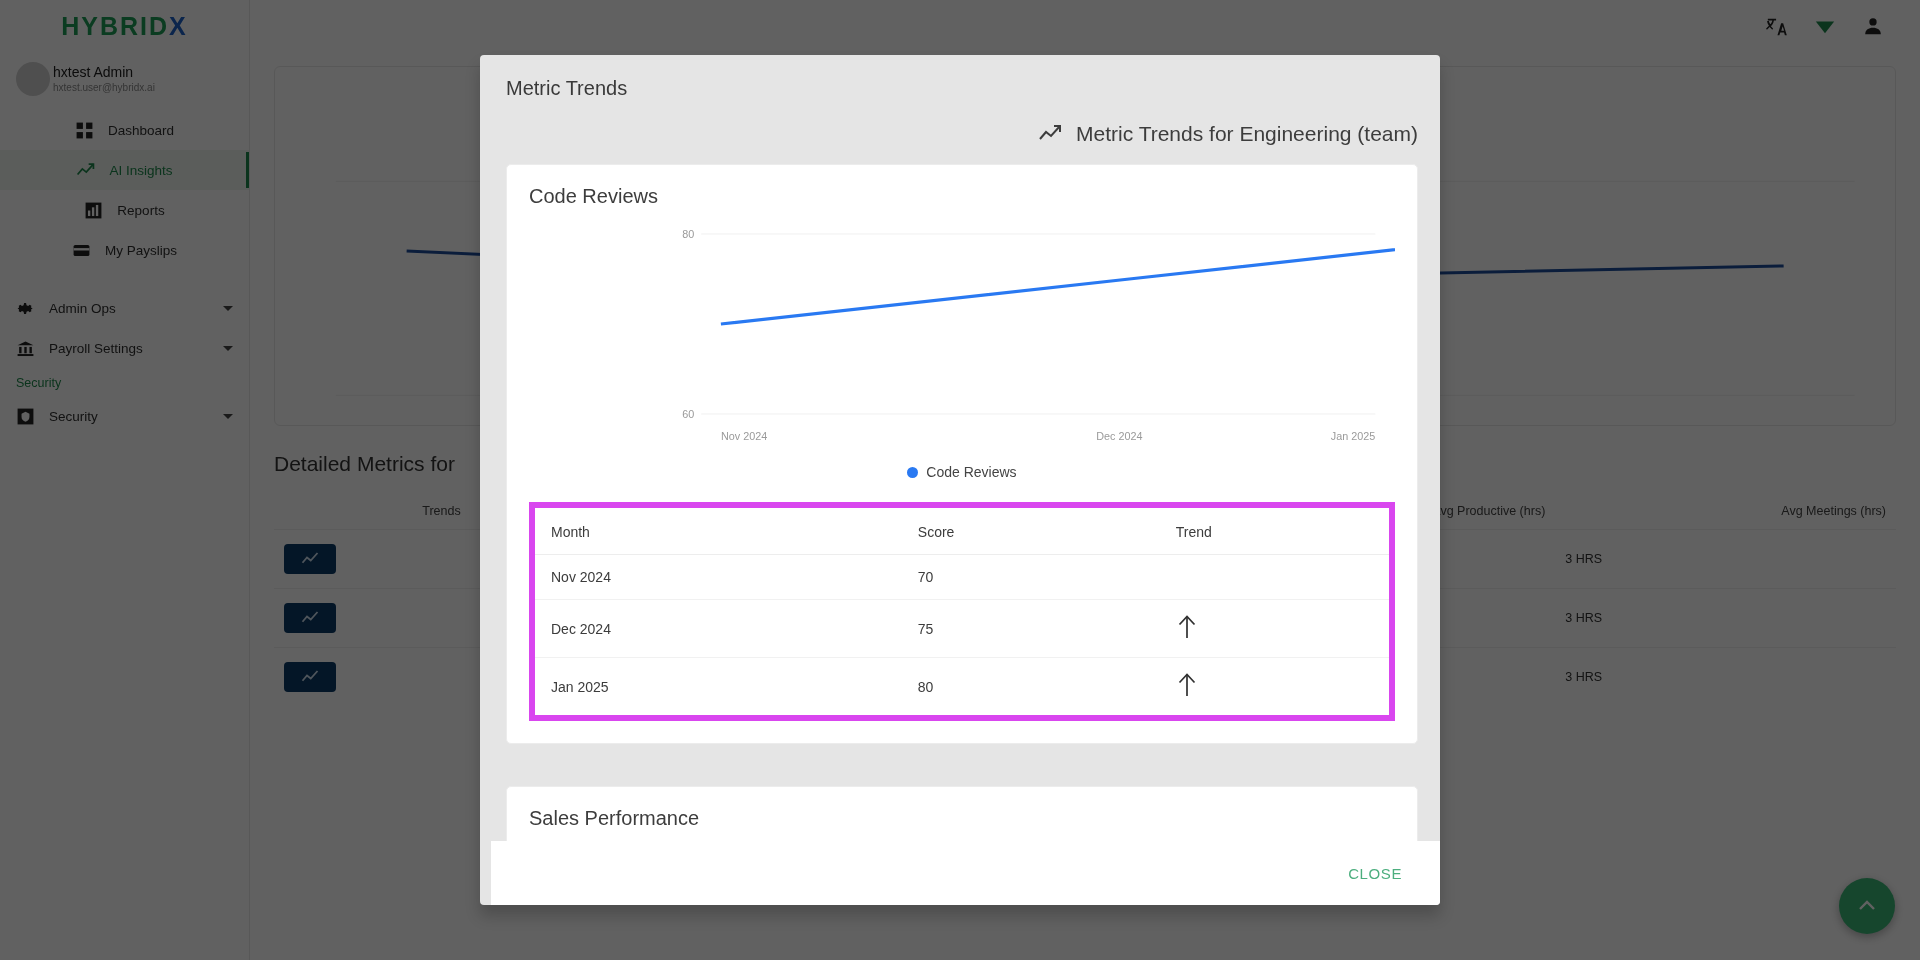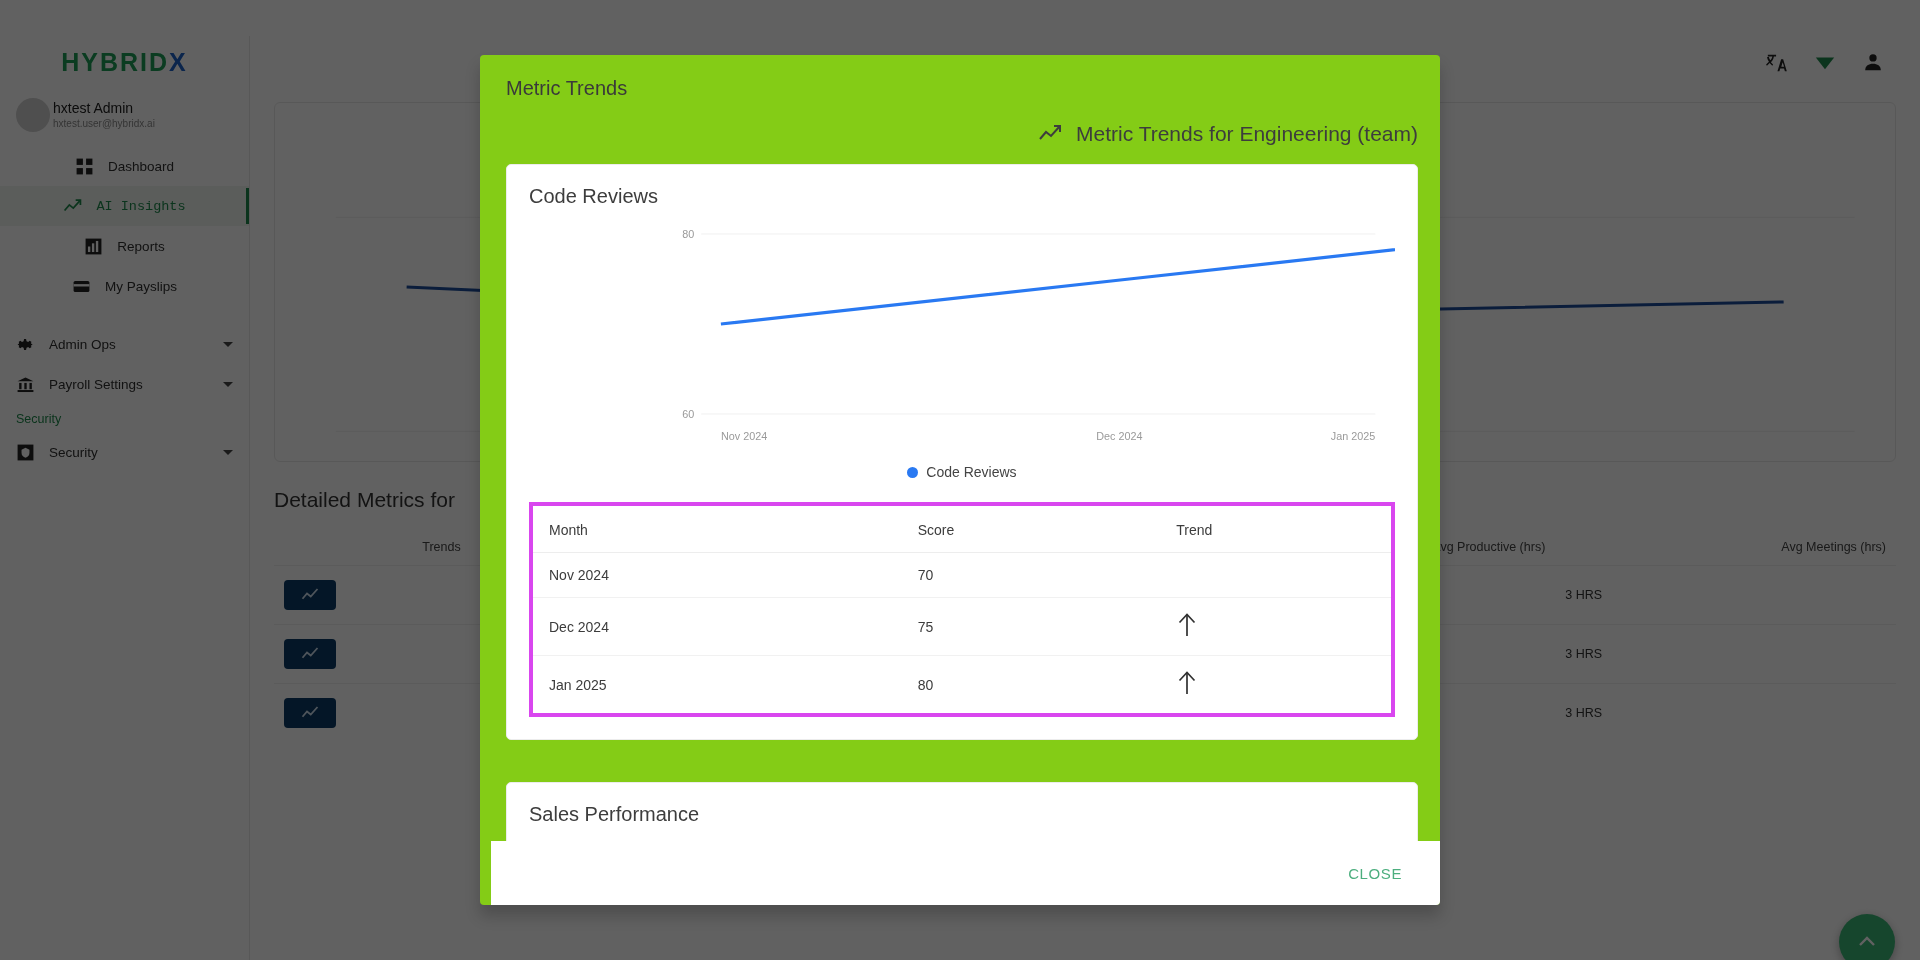--- a/index.html
+++ b/index.html
@@ -8,21 +8,20 @@
     overflow: hidden;
     font-family: "Liberation Sans", sans-serif;
     background: #ffffff;
   }
 
   
   #app-root {
     position: absolute; inset: 0;
     display: flex;
     background: #f97316;
-    margin-top: 36px;
   }
 
   
   #sidebar {
     width: 250px; height: 960px;
     background: #ffffff;
     border-right: 1px solid #e6e6e6;
     flex: none;
     position: relative;
   }
@@ -50,21 +49,20 @@
     display: flex; align-items: center; gap: 14px;
     height: 40px; padding: 0 16px;
     font-size: 13.5px; color: #303030;
     position: relative;
     cursor: pointer;
     justify-content: center;
   }
   .nav-item.active {
     background: #eef3ef;
     color: #1f8a4c;
-    font-family: Liberation Mono, monospace;
   }
   .nav-item.active::after {
     content: ""; position: absolute; right: 0; top: 2px; bottom: 2px;
     width: 3px; background: #1f8a4c;
   }
   .nav-icon { width: 19px; height: 19px; flex: none; display: block; }
   .nav-caret {
     margin-left: auto; width: 0; height: 0;
     border-left: 5px solid transparent; border-right: 5px solid transparent;
     border-top: 5px solid #444;
@@ -133,21 +131,21 @@
   }
 
   
   #overlay {
     position: absolute; inset: 0;
     background: rgba(0,0,0,.62);
   }
   #modal {
     position: absolute;
     left: 480px; top: 55px; width: 960px; height: 850px;
-    background: #84cc16; border-radius: 4px;
+    background: #e5e5e5; border-radius: 4px;
     display: flex; flex-direction: column;
     box-shadow: 0 11px 15px rgba(0,0,0,.2);
     overflow: hidden;
   }
   #modal-title {
     font-size: 20px; color: #3a3a3a; font-weight: 400;
     padding: 22px 26px 14px 26px;
     flex: none;
   }
   #modal-body {
@@ -178,21 +176,21 @@
   .chart-box svg { display: block; width: 100%; height: 100%; }
   .chart-legend {
     display: flex; align-items: center; justify-content: center;
     gap: 8px; font-size: 14px; color: #444; margin-top: 16px;
   }
   .chart-legend .dot { width: 11px; height: 11px; border-radius: 50%; background: #2979f2; }
 
   .metric-table {
     margin-top: 22px; width: 100%;
     border-collapse: collapse;
-    border: 4px solid #d946ef; border-radius: 4px;
+    border: 6px solid #d946ef; border-radius: 4px;
   }
   .metric-table th {
     text-align: left; font-size: 14px; font-weight: 400; color: #3c3c3c;
     padding: 16px 16px 14px 16px;
     border-bottom: 1px solid #ededed;
   }
   .metric-table td {
     font-size: 14px; color: #3c3c3c;
     padding: 14px 16px;
     border-bottom: 1px solid #f1f1f1;

